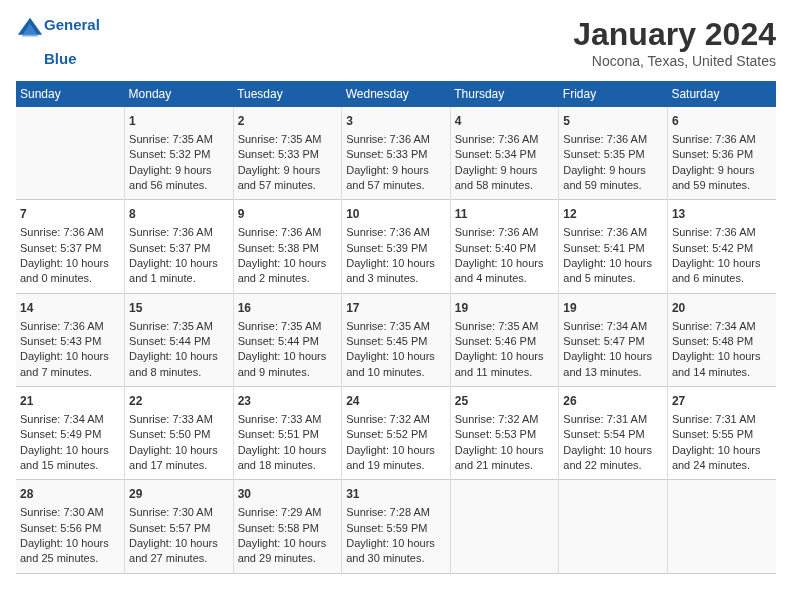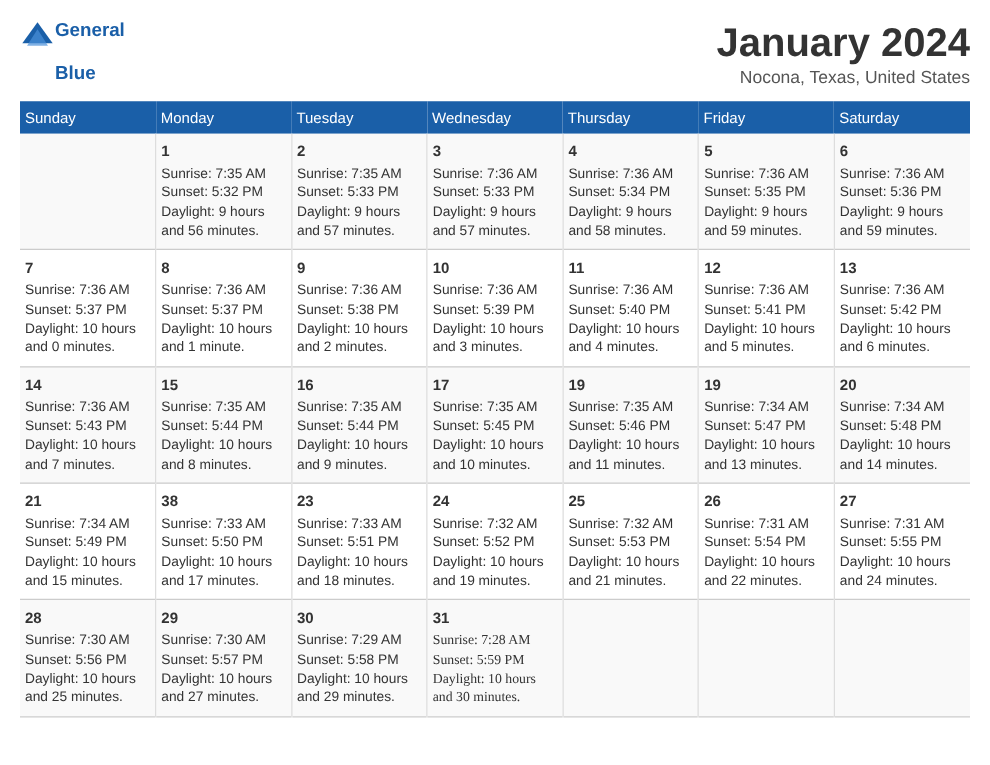--- a/index.html
+++ b/index.html
@@ -263,21 +263,21 @@
       </tr>
       <tr>
         <td>
           <div class="day-num">21</div>
           <div class="day-info" style="white-space: pre-line;">Sunrise: 7:34 AM
 Sunset: 5:49 PM
 Daylight: 10 hours
 and 15 minutes.</div>
         </td>
         <td>
-          <div class="day-num">38</div>
+          <div class="day-num">22</div>
           <div class="day-info" style="white-space: pre-line;">Sunrise: 7:33 AM
 Sunset: 5:50 PM
 Daylight: 10 hours
 and 17 minutes.</div>
         </td>
         <td>
           <div class="day-num">23</div>
           <div class="day-info" style="white-space: pre-line;">Sunrise: 7:33 AM
 Sunset: 5:51 PM
 Daylight: 10 hours
@@ -329,21 +329,21 @@
         </td>
         <td>
           <div class="day-num">30</div>
           <div class="day-info" style="white-space: pre-line;">Sunrise: 7:29 AM
 Sunset: 5:58 PM
 Daylight: 10 hours
 and 29 minutes.</div>
         </td>
         <td>
           <div class="day-num">31</div>
-          <div class="day-info" style="white-space: pre-line; font-family: Liberation Serif, serif;">Sunrise: 7:28 AM
+          <div class="day-info" style="white-space: pre-line;">Sunrise: 7:28 AM
 Sunset: 5:59 PM
 Daylight: 10 hours
 and 30 minutes.</div>
         </td>
         <td></td>
         <td></td>
         <td></td>
       </tr>
     </tbody>
 </table>

